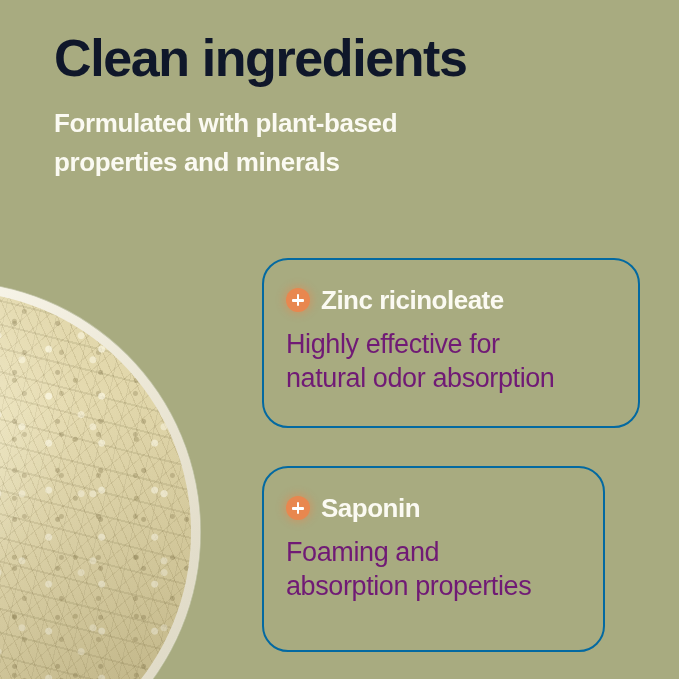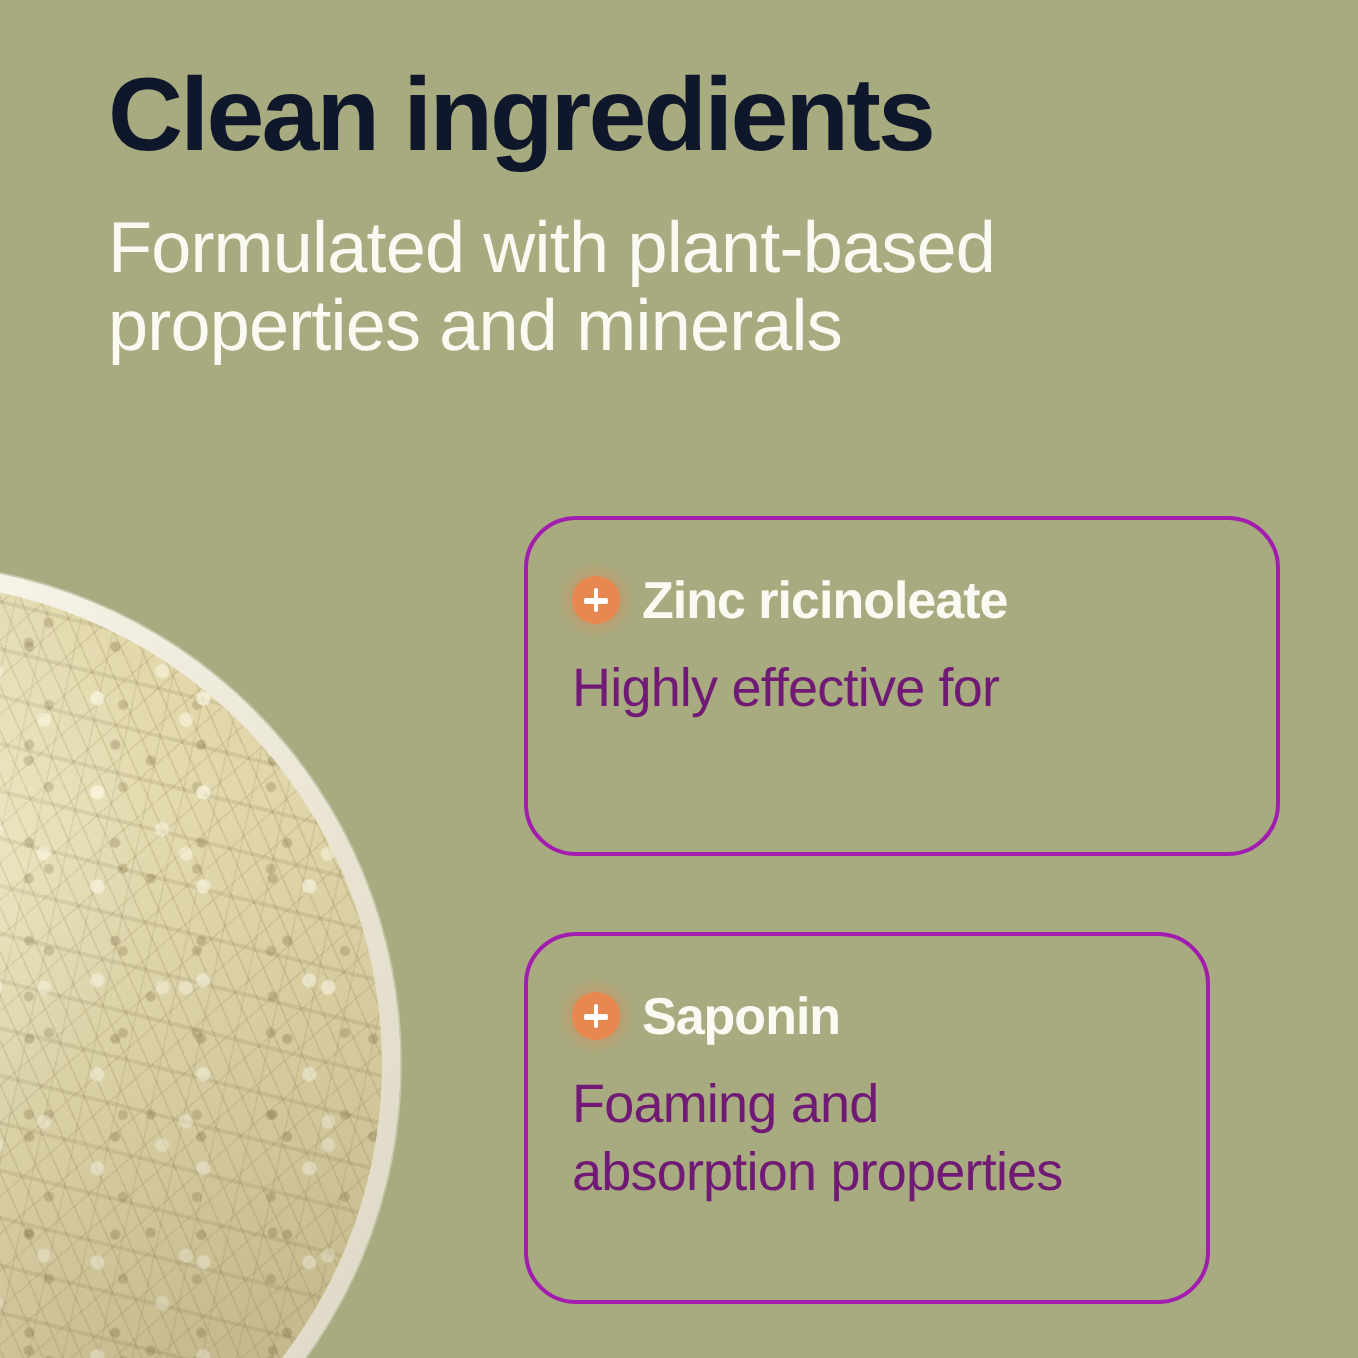--- a/index.html
+++ b/index.html
@@ -35,23 +35,23 @@
     margin: 0;
     font-size: 52px;
     line-height: 60px;
     font-weight: 700;
     letter-spacing: -1.4px;
     color: #0f172a;
     white-space: nowrap;
   }
   #subtitle {
     margin: 16px 0 0 0;
-    font-size: 36px;
+    font-size: 26px;
     line-height: 39px;
-    font-weight: 400;
+    font-weight: 700;
     letter-spacing: -0.4px;
     color: #fbfaf2;
   }
   #subtitle .ln { display: block; }
 
   
   #dish {
     position: absolute;
     left: -300px;
     top: 282px;
@@ -116,21 +116,21 @@
   #powder .tex.shade {
     background:
       radial-gradient(ellipse 60% 55% at 30% 30%, rgba(255,255,240,.45) 0%, rgba(0,0,0,0) 65%),
       radial-gradient(ellipse 80% 75% at 78% 82%, rgba(120,108,66,.30) 0%, rgba(0,0,0,0) 70%);
   }
 
   
   .card {
     position: absolute;
     box-sizing: border-box;
-    border: 2px solid #a21caf;
+    border: 2px solid #0369a1;
     border-radius: 26px;
     padding: 26px 22px 8px 22px;
   }
   #card-zinc    { left: 262px; top: 258px; width: 378px; height: 170px; }
   #card-saponin { left: 262px; top: 466px; width: 343px; height: 186px; }
 
   .card-head {
     display: flex;
     align-items: center;
     gap: 11px;
@@ -195,20 +195,21 @@
     </p>
   </div>
 
   <div class="card" id="card-zinc">
     <div class="card-head">
       <span class="plus-badge"></span>
       <span class="card-title">Zinc ricinoleate</span>
     </div>
     <div class="card-desc">
       <span class="ln">Highly effective for</span>
+      <span class="ln">natural odor absorption</span>
     </div>
   </div>
 
   <div class="card" id="card-saponin">
     <div class="card-head">
       <span class="plus-badge"></span>
       <span class="card-title">Saponin</span>
     </div>
     <div class="card-desc">
       <span class="ln">Foaming and</span>

